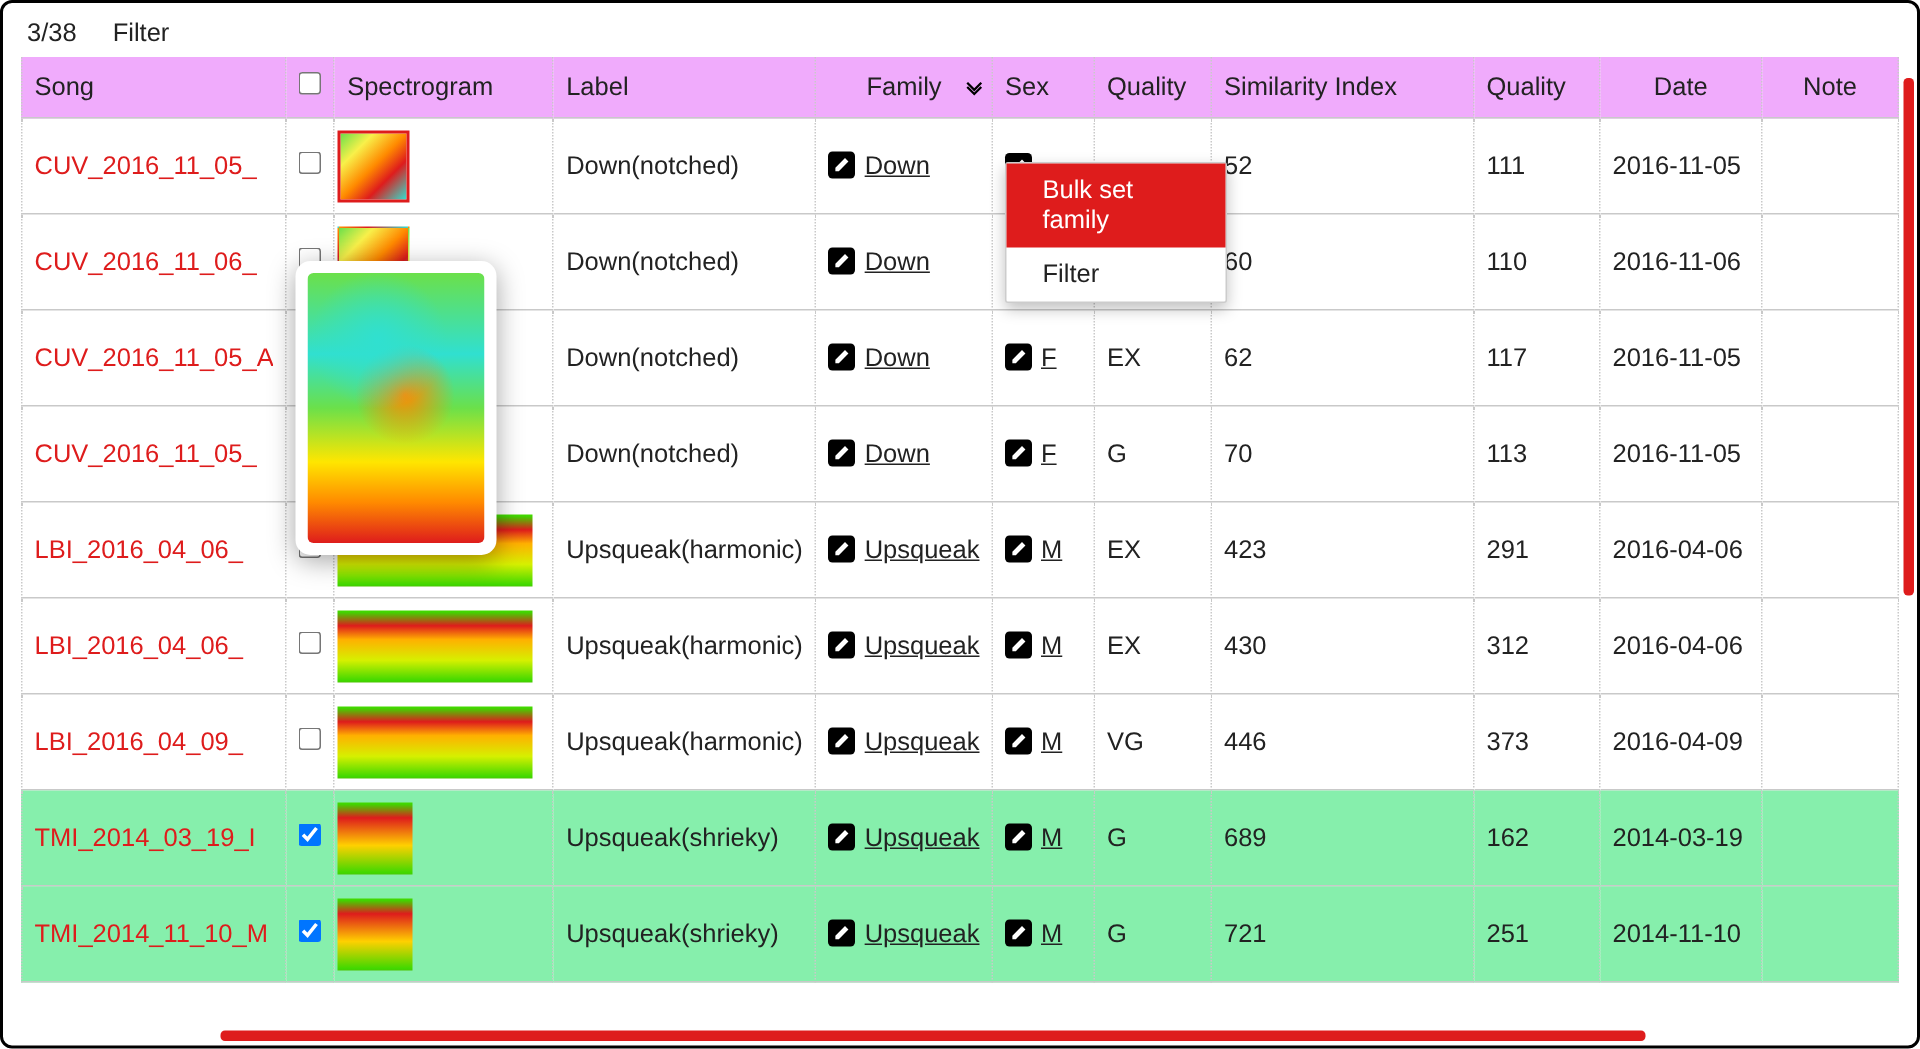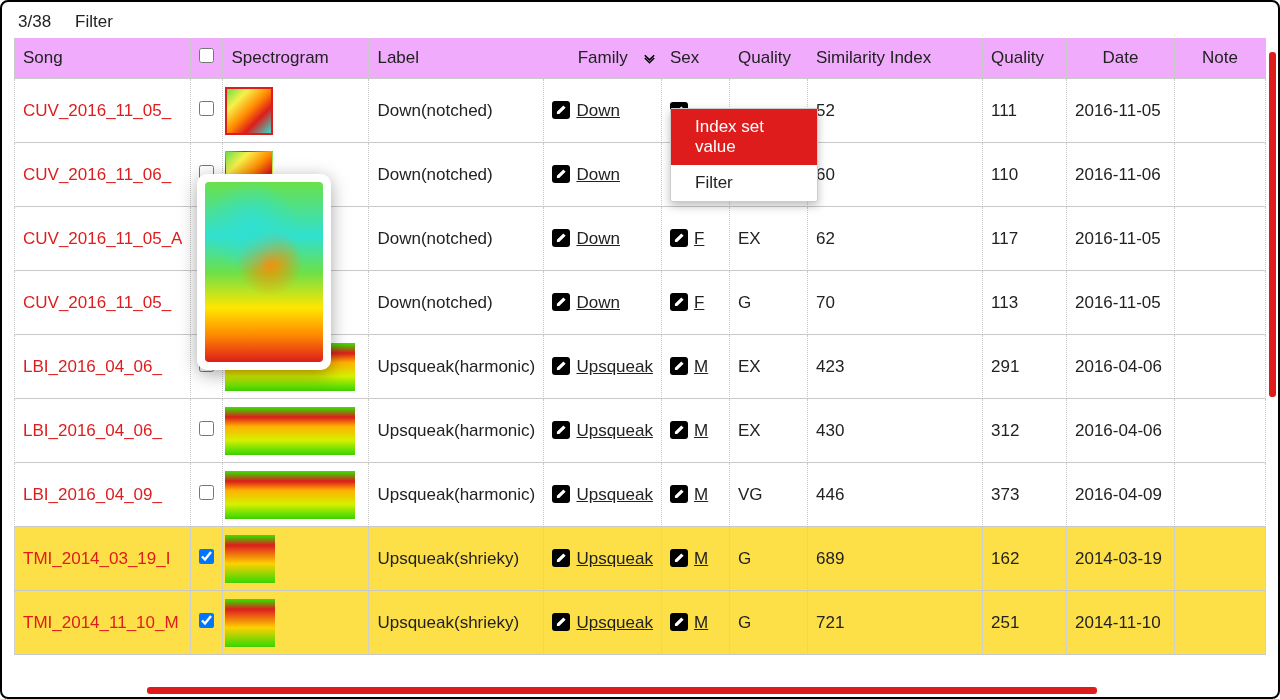--- a/index.html
+++ b/index.html
@@ -55,21 +55,21 @@
     thead th.center { text-align: center; }
     tbody td {
       border-bottom: 1px solid #c9c9c9;
       border-right: 1px dotted #c9c9c9;
       padding: 8px;
       height: 64px;
       vertical-align: middle;
       font-size: 17px;
     }
     tbody td:first-child { border-left: 1px dotted #c9c9c9; }
-    tbody tr.selected td { background: #fde047; }
+    tbody tr.selected td { background: #86efac; }
     .song-link { color: #de1c1c; text-decoration: none; white-space: nowrap; overflow: hidden; display: block; }
     .chk-cell { width: 28px; text-align: center; }
     .chk { width: 15px; height: 15px; cursor: pointer; }
     .spectro-cell { width: 146px; padding: 2px; }
     .spectro-thumb {
       width: 48px; height: 48px;
       background: linear-gradient(135deg, #6be04a 0%, #f8f04a 25%, #ff8a00 50%, #de1c1c 70%, #30e0d0 100%);
       border: 1px solid transparent;
     }
     .spectro-thumb.red-border { border: 2px solid #de1c1c; }
@@ -524,21 +524,21 @@
           <td>721</td>
           <td>251</td>
           <td>2014-11-10</td>
           <td></td>
         </tr>
       </tbody>
   </table>
 </div>
 
 <div class="dropdown-menu">
-  <div class="dropdown-item active">Index set value</div>
+  <div class="dropdown-item active">Bulk set family</div>
   <div class="dropdown-item">Filter</div>
 </div>
 
 <div class="spectro-popup">
   <div class="spectro-popup-inner"></div>
 </div>
 
 <div class="v-scrollbar"></div>
 <div class="h-scrollbar"></div>
 

